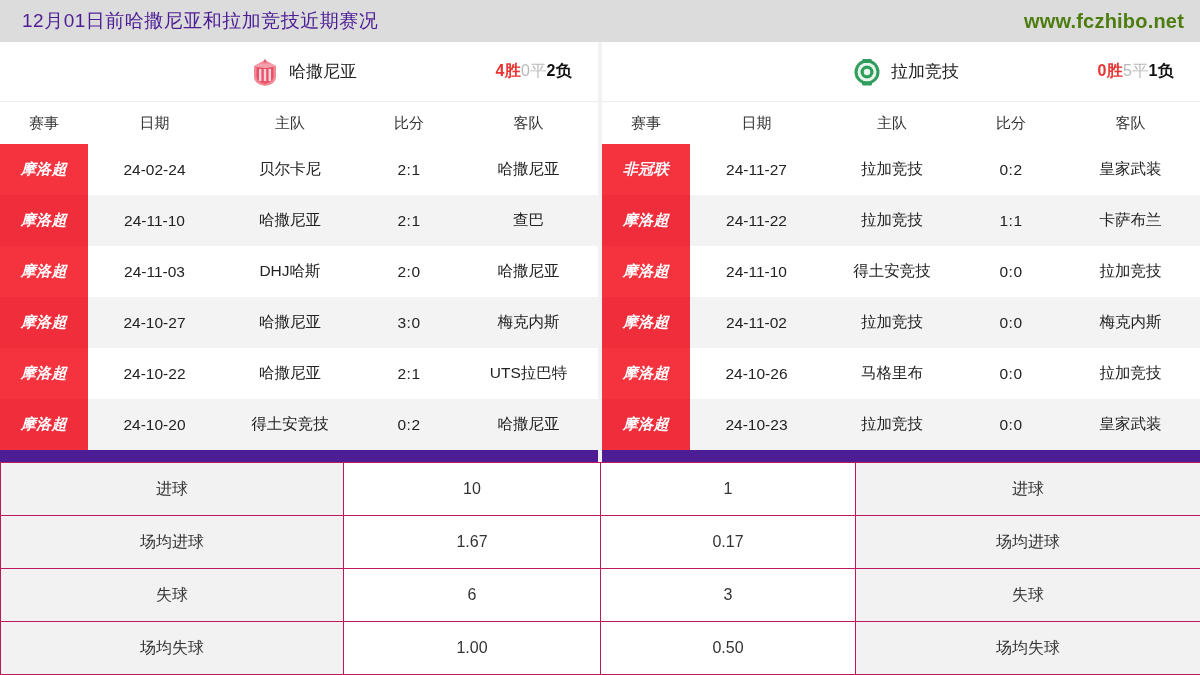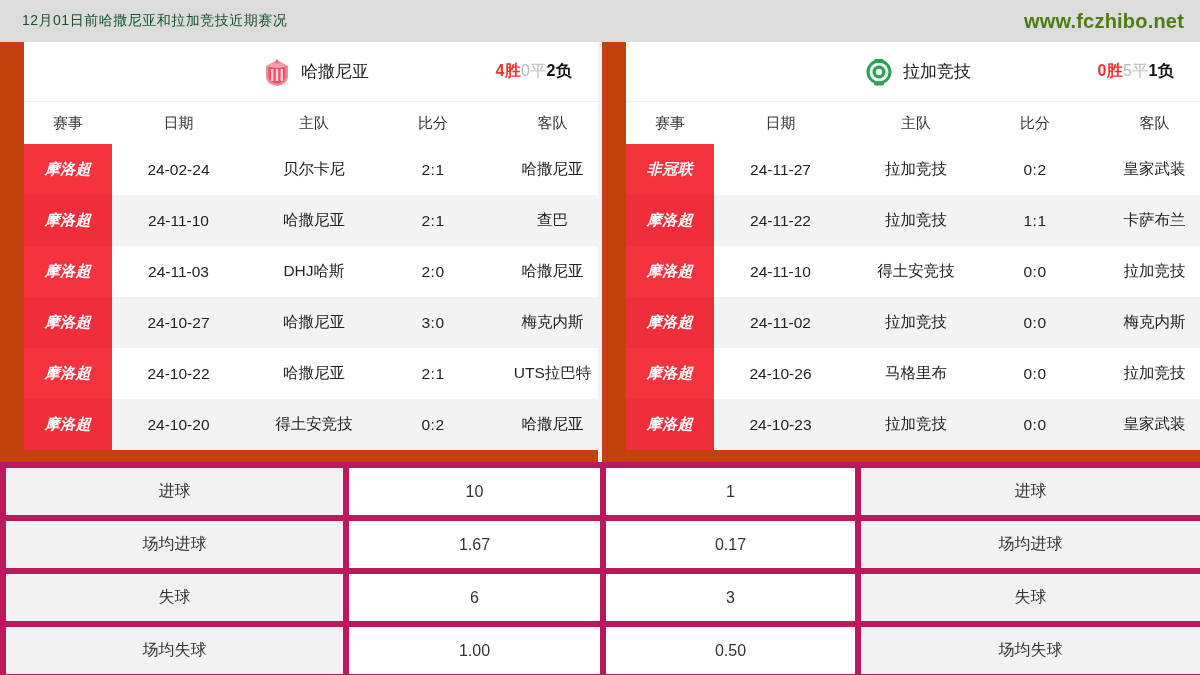--- a/index.html
+++ b/index.html
@@ -11,29 +11,29 @@
   }
   .page { position: relative; width: 1200px; height: 675px; background: #f2f2f2; }
 
   
   .topbar {
     height: 42px; background: #dcdcdc;
     display: flex; align-items: center; justify-content: space-between;
     padding: 0 16px 0 22px;
   }
   .topbar .title {
-    font-size: 14px; color: #14532d; letter-spacing: .5px; font-weight: 500;
+    font-size: 19px; color: #4c1d95; letter-spacing: .5px; font-weight: 500;
   }
   .topbar .site {
     font-size: 20px; color: #4d7c0f; font-weight: bold; letter-spacing: .2px;
   }
 
   
   .panels { display: flex; width: 1200px; height: 420px; background:#f2f2f2; }
-  .panel { width: 598px; background: #c2410c; padding-left: 24px; }
+  .panel { width: 598px; background: #4c1d95; }
   .panel-gap { width: 4px; background: #f2f2f2; }
 
   
   .team-strip {
     height: 60px; background: #ffffff;
     display: flex; align-items: center; position: relative;
     border-bottom: 1px solid #ececec;
   }
   .team-id { display: flex; align-items: center; gap: 10px; margin: 0 auto; padding-left: 10px;}
   .team-name { font-size: 17px; color: #222; }
@@ -68,21 +68,21 @@
     font-size: 15px; font-weight: bold; letter-spacing: .5px; font-style: italic;
   }
   tr:nth-child(even) .comp-badge { background: #ef2d3b; }
   .score { font-size: 15.5px; color: #222; letter-spacing: .5px; }
 
   
   .stats { width: 1200px; background: #ffffff; }
   table.stats-table { width: 100%; border-collapse: collapse; table-layout: fixed; }
   table.stats-table td {
     height: 53px; text-align: center; vertical-align: middle;
-    font-size: 16px; color: #333; border: 6px solid #be185d;
+    font-size: 16px; color: #333; border: 1px solid #be185d;
   }
   .s-label { width: 343px; background: #f2f2f2; }
   .s-valA  { width: 257px; background: #ffffff; }
   .s-valB  { width: 255px; background: #ffffff; }
   .s-labelR{ width: 345px; background: #f2f2f2; }
 </style>
 </head>
 <body>
 
 <div class="page">

